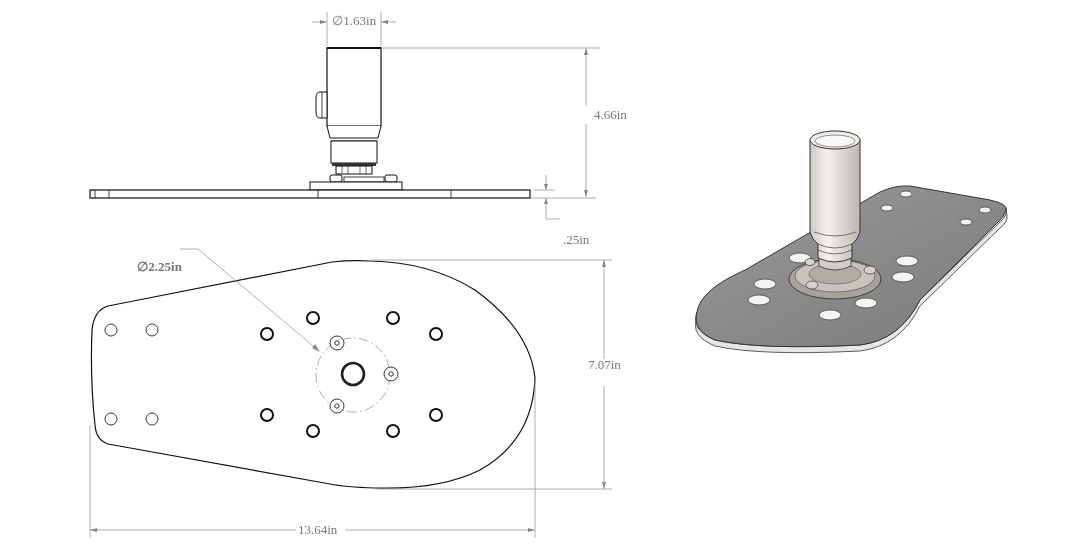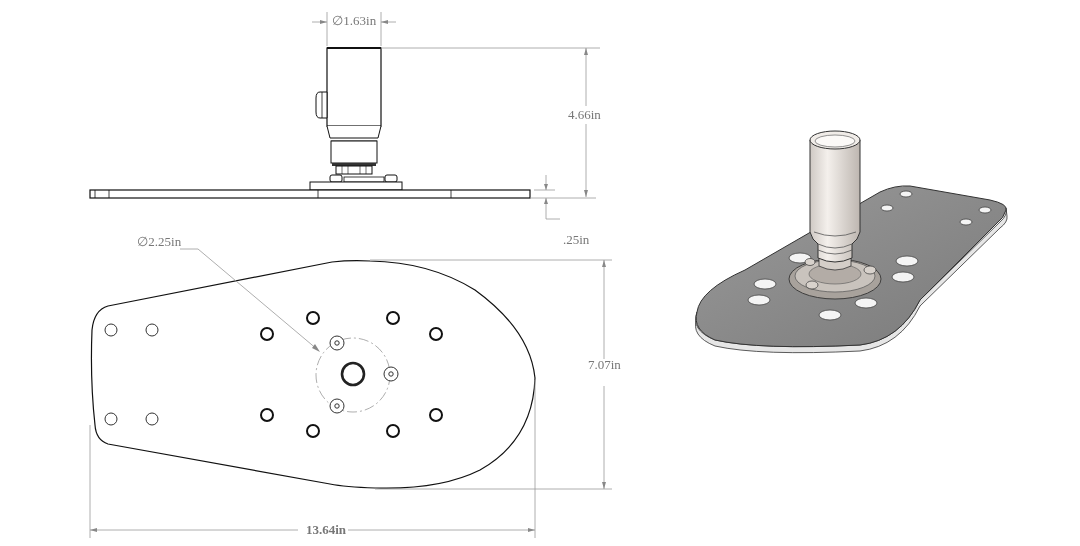--- a/index.html
+++ b/index.html
@@ -180,17 +180,17 @@
     <path d="M810,140 L810,232 Q812,240 818,244 L818,258 Q835,266 852,258 L852,244 Q858,240 860,232 L860,140 Z" fill="url(#colGrad)" stroke="#333" stroke-width="1"></path>
     <path d="M818,244 Q835,252 852,244" fill="none" stroke="#555" stroke-width="0.8"></path>
     <path d="M814,232 Q835,240 856,232" fill="none" stroke="#555" stroke-width="0.8"></path>
     <path d="M818,250 Q835,258 852,250" fill="none" stroke="#555" stroke-width="0.8"></path>
     <ellipse cx="835" cy="140" rx="25" ry="9" fill="#f0ece8" stroke="#333" stroke-width="1"></ellipse>
     <ellipse cx="835" cy="141" rx="20" ry="6" fill="#fbf9f7" stroke="#666" stroke-width="0.7"></ellipse>
   </g>
 </svg>
 
 <div class="label-overlay" style="left:330px; top:15px;">∅1.63in</div>
-<div class="label-overlay" style="left:566px; top:109px;">4.66in</div>
+<div class="label-overlay" style="left:592px; top:109px;">4.66in</div>
 <div class="label-overlay" style="left:561px; top:213px;margin-top:21px;">.25in</div>
-<div class="label-overlay" style="left:135px; top:236px;">∅2.25in</div>
+<div class="label-overlay" style="left:135px; top:261px;font-weight:bold;">∅2.25in</div>
 <div class="label-overlay" style="left:586px; top:359px;">7.07in</div>
-<div class="label-overlay" style="left:304px; top:524px;font-weight:bold;">13.64in</div>
+<div class="label-overlay" style="left:296px; top:524px;">13.64in</div>
 
 </body></html>

